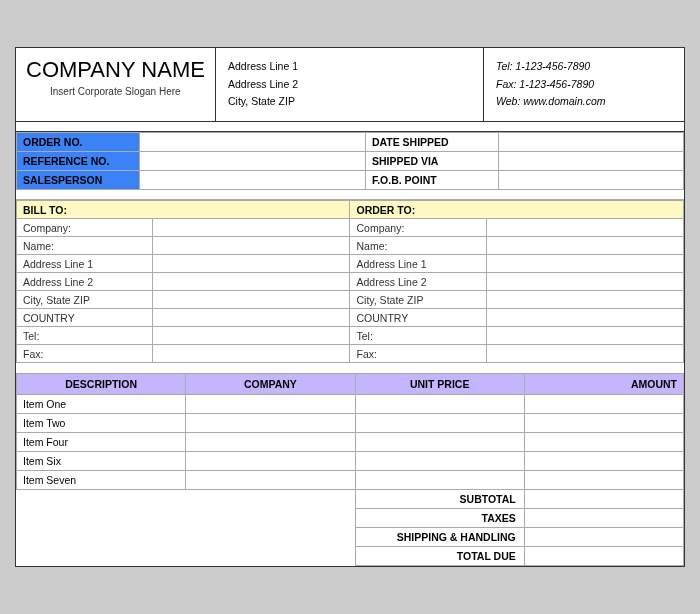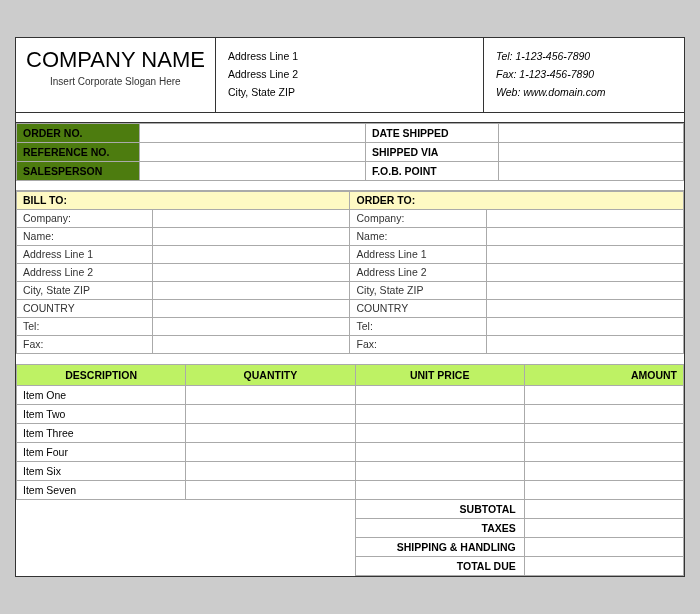--- a/index.html
+++ b/index.html
@@ -69,21 +69,21 @@
       border-bottom: 1.5px solid #333;
     }
     .order-table td {
       border: 1px solid #aaa;
       padding: 3px 6px;
       font-size: 10.5px;
     }
     .order-table .label-cell {
       font-weight: bold;
       width: 120px;
-      background: #4d7c0f;
+      background: #3b82f6;
     }
     .order-table .value-cell {
       width: 220px;
     }
     .order-table .label-cell2 {
       font-weight: bold;
       width: 130px;
     }
     .order-table .value-cell2 {
       width: 180px;
@@ -127,21 +127,21 @@
       width: 100%;
       border-collapse: collapse;
       border-top: 1.5px solid #333;
     }
     .items-table th {
       border: 1px solid #aaa;
       padding: 4px 6px;
       font-size: 10.5px;
       font-weight: bold;
       text-align: center;
-      background: #bef264;
+      background: #c4b5fd;
     }
     .items-table td {
       border: 1px solid #aaa;
       padding: 3px 6px;
       font-size: 10.5px;
     }
     .items-table .item-desc {
       width: 170px;
     }
     .items-table .item-qty {
@@ -273,40 +273,34 @@
     </tr>
   </tbody>
     </table>
 
   <div class="spacer3"></div>
 
   <table class="items-table">
     <thead>
       <tr>
         <th class="item-desc">DESCRIPTION</th>
-        <th class="item-qty">QUANTITY</th>
+        <th class="item-qty">COMPANY</th>
         <th class="item-price">UNIT PRICE</th>
         <th class="item-amount">AMOUNT</th>
       </tr>
     </thead>
     <tbody id="items-body">
     <tr>
       <td class="item-desc">Item One</td>
       <td class="item-qty"></td>
       <td class="item-price"></td>
       <td class="item-amount"></td>
     </tr>
         <tr>
       <td class="item-desc">Item Two</td>
-      <td class="item-qty"></td>
-      <td class="item-price"></td>
-      <td class="item-amount"></td>
-    </tr>
-        <tr>
-      <td class="item-desc">Item Three</td>
       <td class="item-qty"></td>
       <td class="item-price"></td>
       <td class="item-amount"></td>
     </tr>
         <tr>
       <td class="item-desc">Item Four</td>
       <td class="item-qty"></td>
       <td class="item-price"></td>
       <td class="item-amount"></td>
     </tr>

